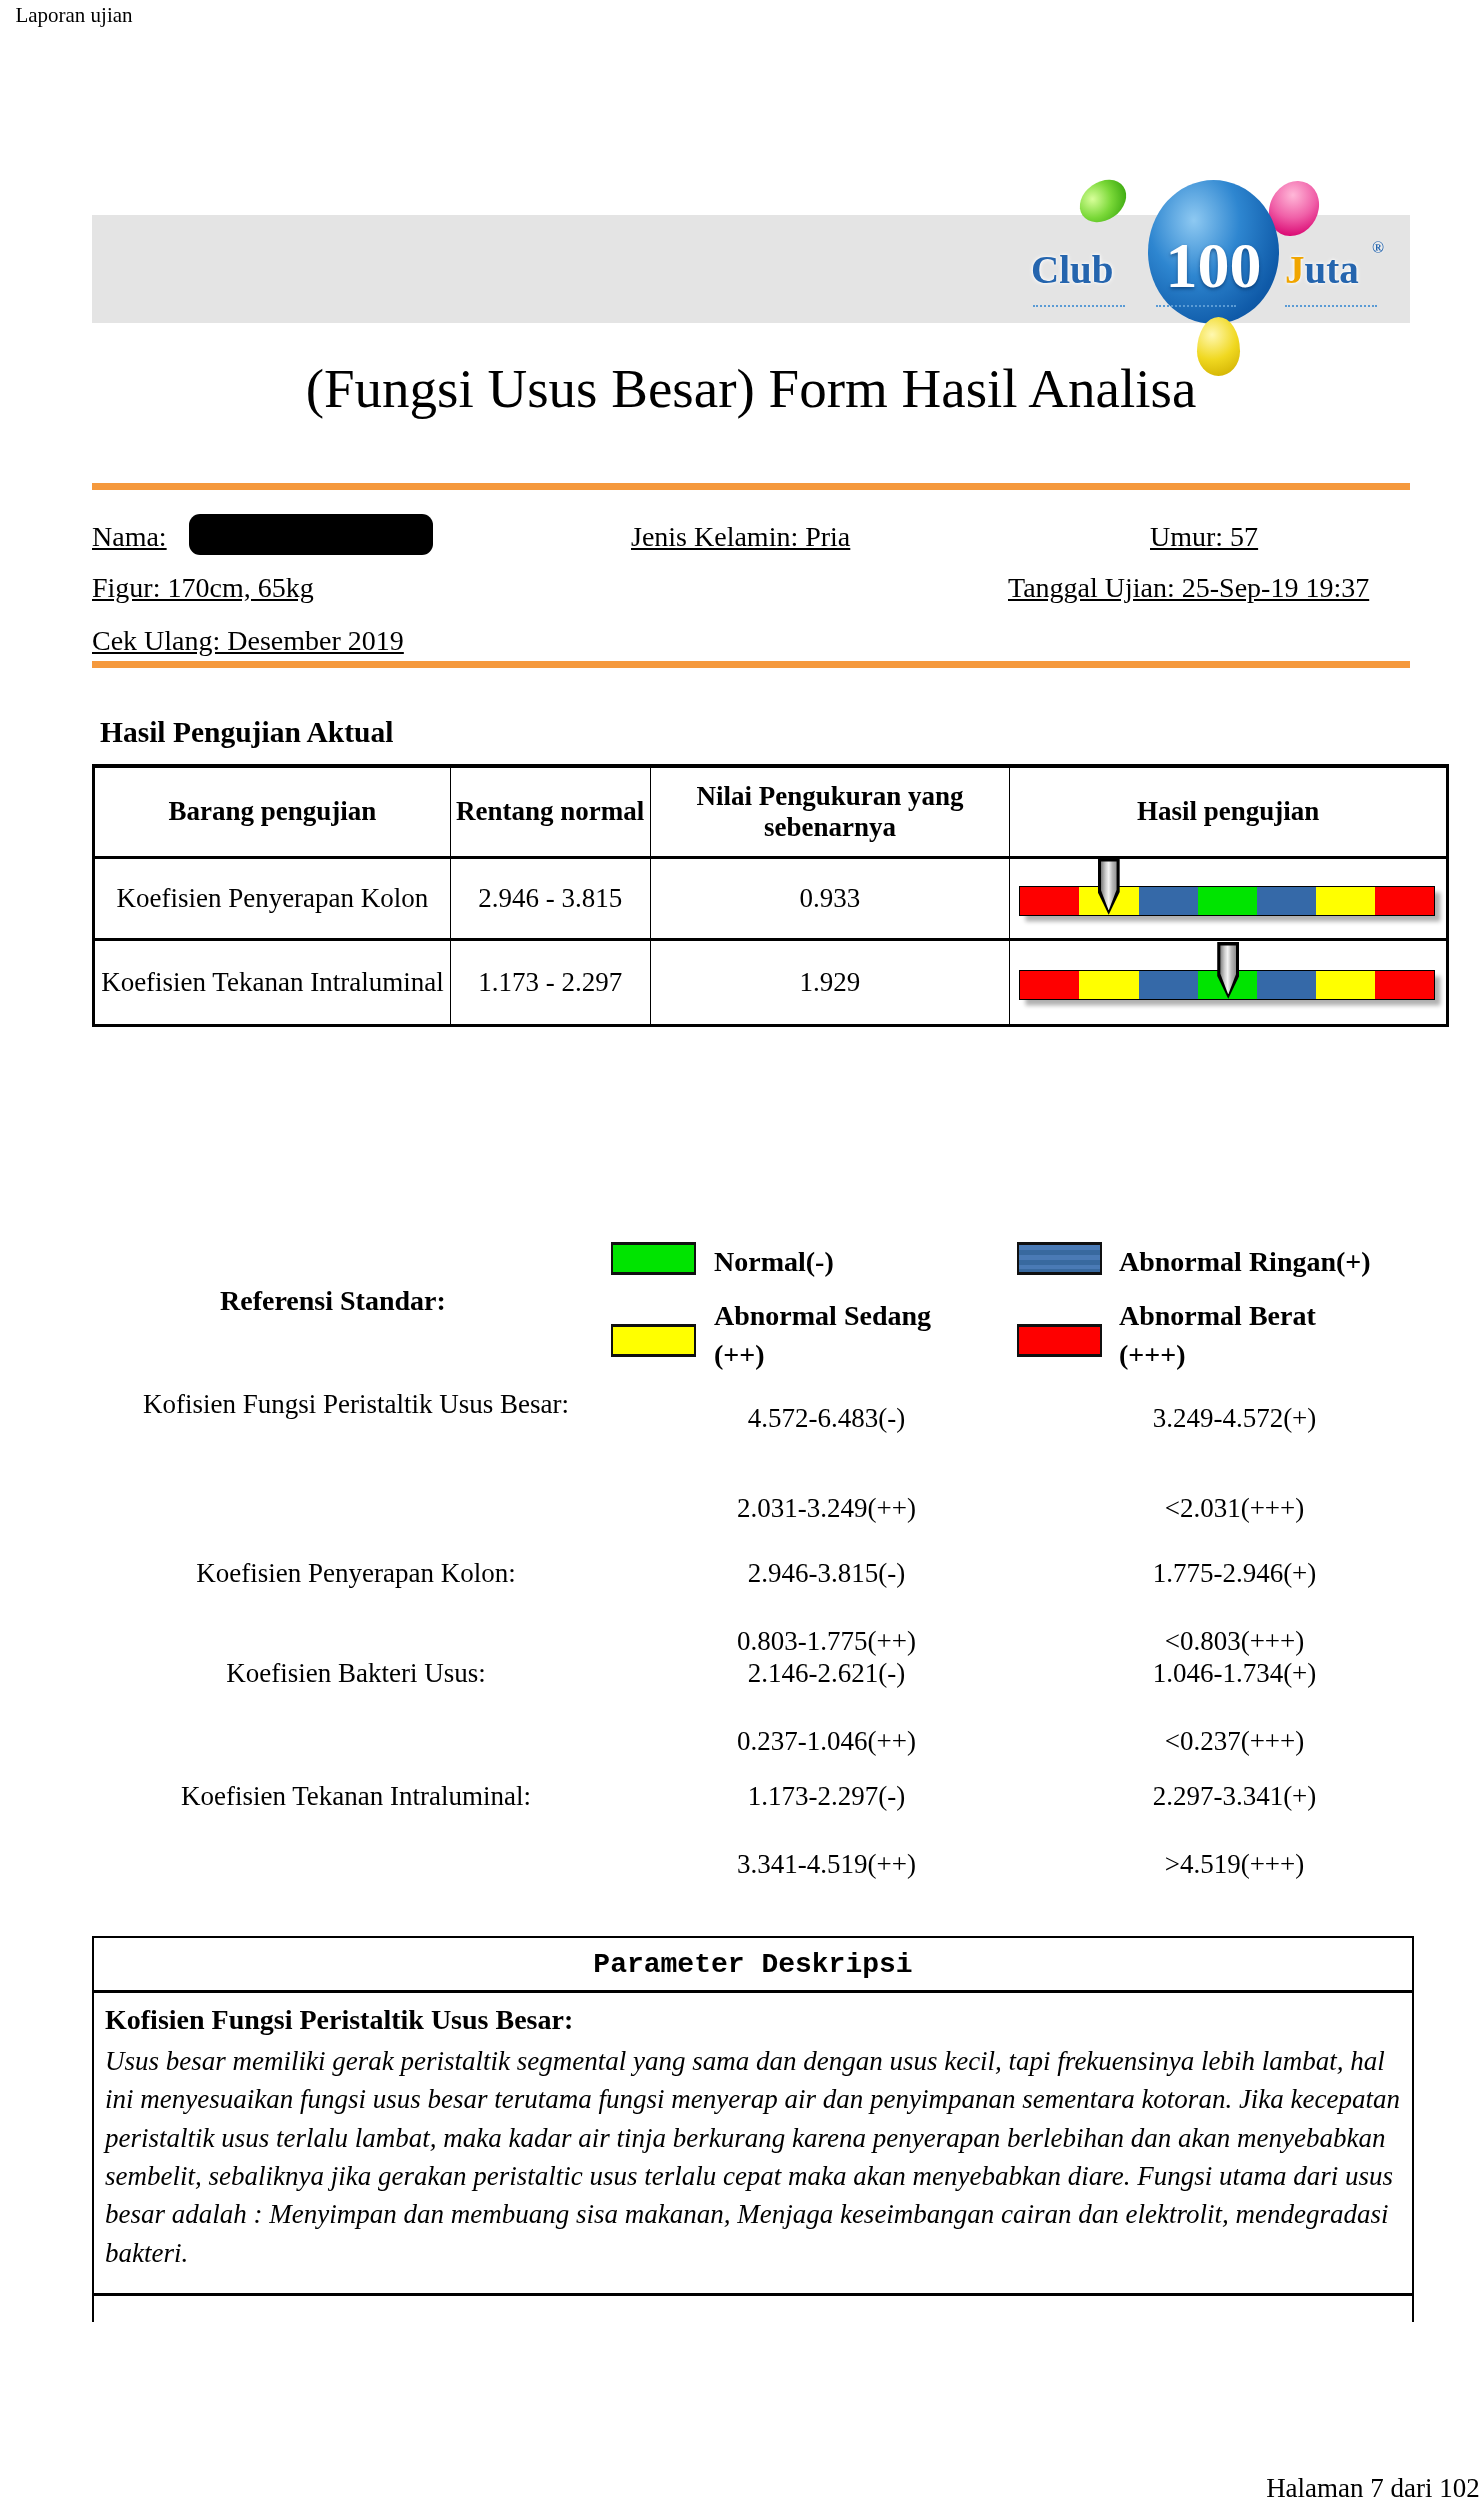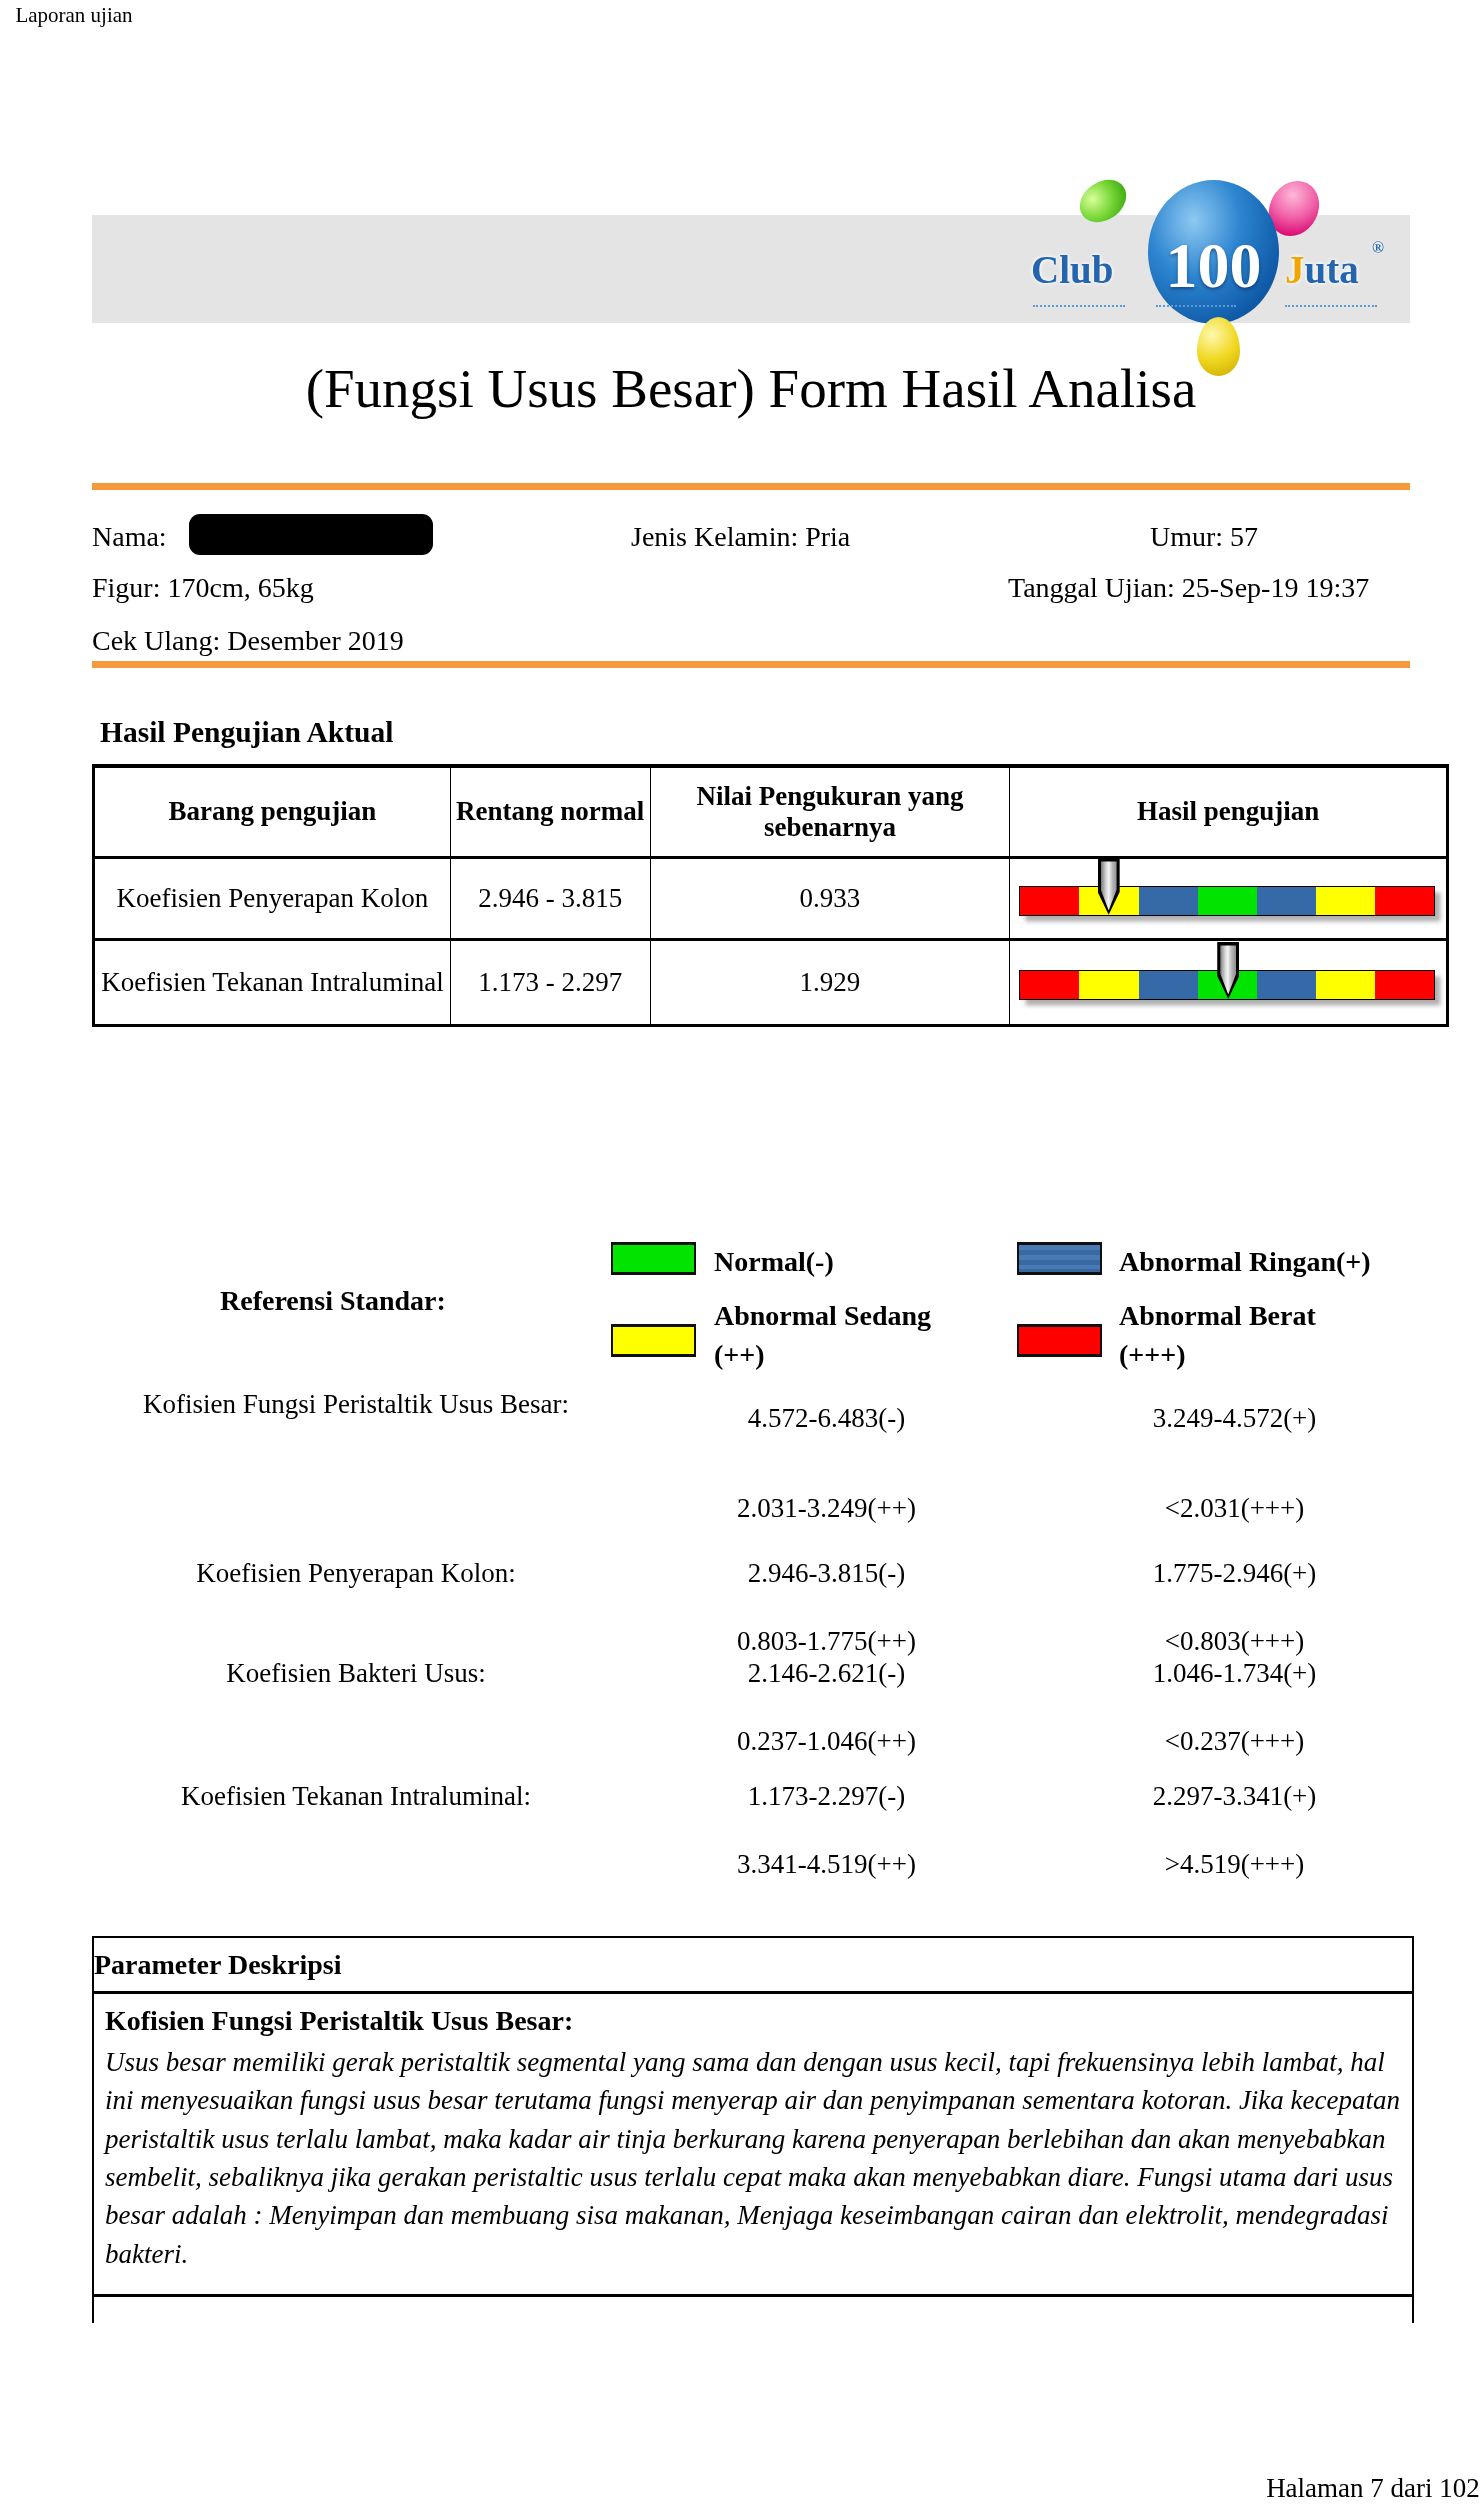--- a/index.html
+++ b/index.html
@@ -39,21 +39,21 @@
   #tag2{left:173px;top:118px;width:80px;}
   #tag3{left:302px;top:118px;width:92px;}
 
   
   #doc-title{left:92px;top:357px;width:1318px;text-align:center;font-size:55px;white-space:nowrap;}
   .orange-rule{left:92px;width:1318px;height:6.8px;background:#F5993D;}
   #rule1{top:483px;}
   #rule2{top:661px;}
 
   
-  .pinfo{font-size:28px;white-space:nowrap;}
+  .pinfo{font-size:28px;white-space:nowrap;text-decoration:underline;}
   #p-nama{left:92px;top:521px;}
   #p-redact{left:189px;top:514px;width:244px;height:41px;background:#000;border-radius:11px;}
   #p-gender{left:631px;top:521px;}
   #p-age{left:1150px;top:521px;}
   #p-figur{left:92px;top:572px;}
   #p-date{left:1008px;top:572px;}
   #p-recheck{left:92px;top:625px;text-align:center;}
 
   
   #results-heading{left:100px;top:716px;font-size:29.5px;font-weight:bold;}
@@ -94,22 +94,22 @@
   #leg-berat{left:1119px;top:1297px;width:246px;}
 
   
   .ref-item{position:absolute;font-size:27px;text-align:center;}
   .ref-lbl{width:430px;left:141px;}
   .ref-v1{width:369px;left:642px;}
   .ref-v2{width:381px;left:1044px;}
 
   
   #desc-box{left:92px;top:1936px;width:1318px;border:2.5px solid #000;border-bottom:none;}
-  #desc-head{border-bottom:3.7px solid #000;font-size:28px;font-weight:bold;
-    padding:11px 0 9.8px;}
+  #desc-head{border-bottom:3.7px solid #000;text-align:center;font-size:28px;font-weight:bold;
+    padding:11px 0 9.8px;font-family:Liberation Mono, monospace;}
   #desc-body{border-bottom:3.7px solid #000;padding:8.6px 11px 21px;}
   #desc-param{font-size:28px;font-weight:bold;margin:2.5px 0 6.1px;}
   #desc-text{font-size:27px;line-height:1.42;font-style:italic;}
   #desc-stub{height:26px;}
 
   #footer{right:1.2px;top:2473px;font-size:27px;white-space:nowrap;}
 </style>
 </head>
 <body>
 

